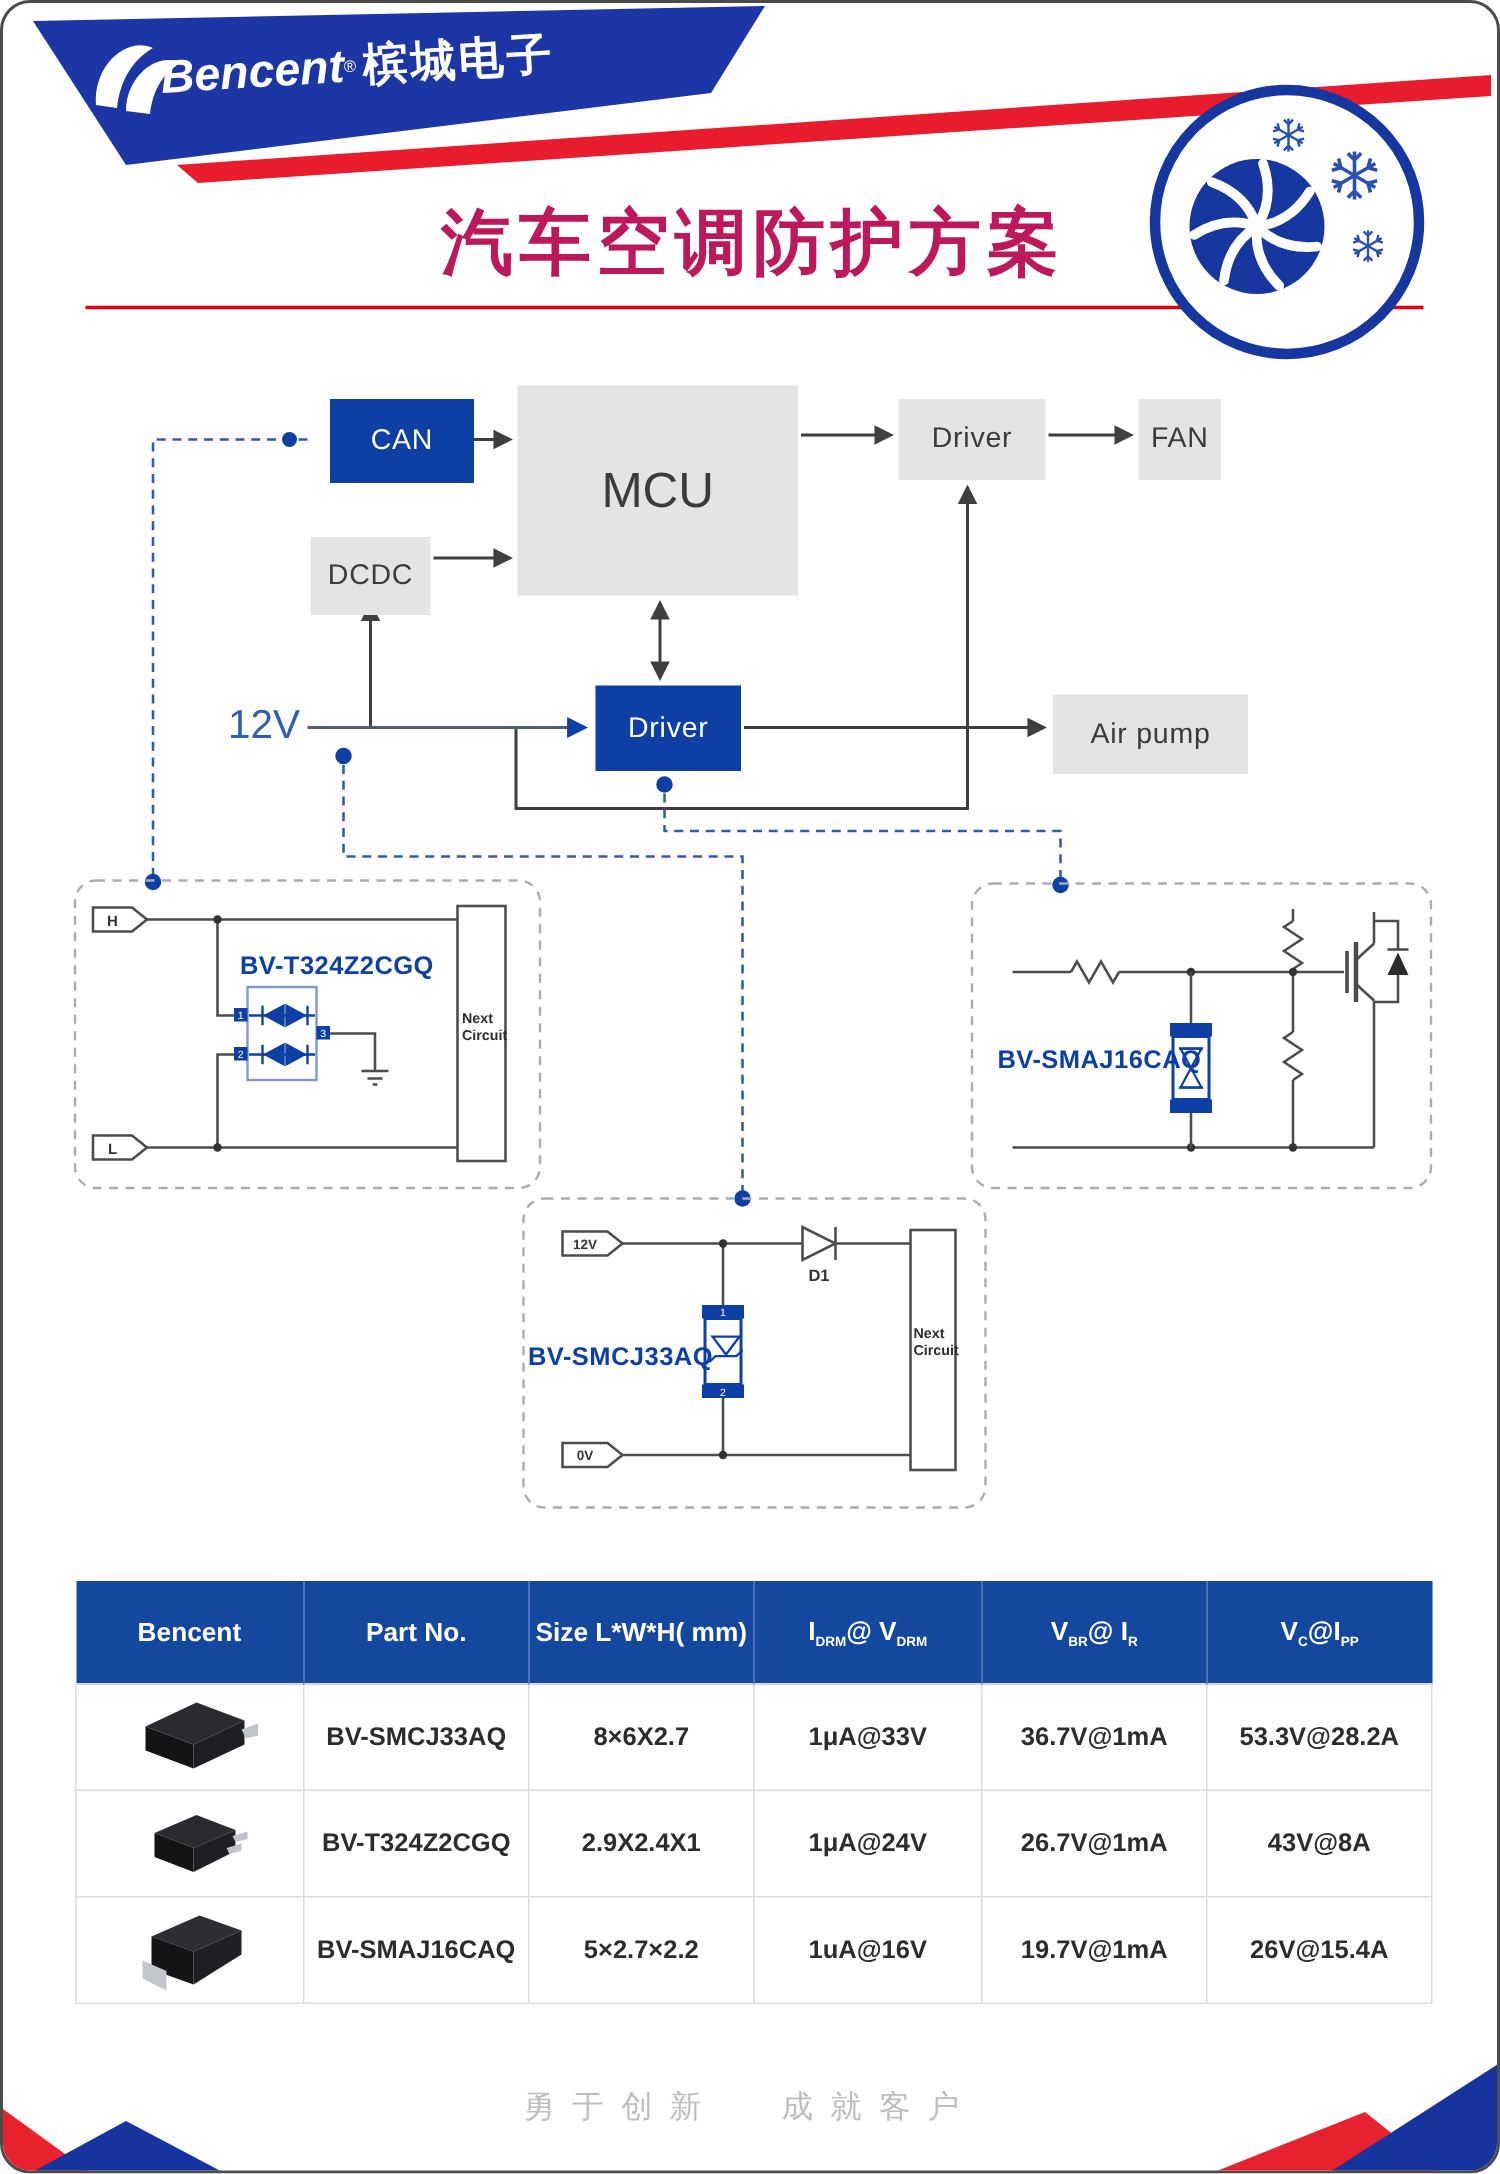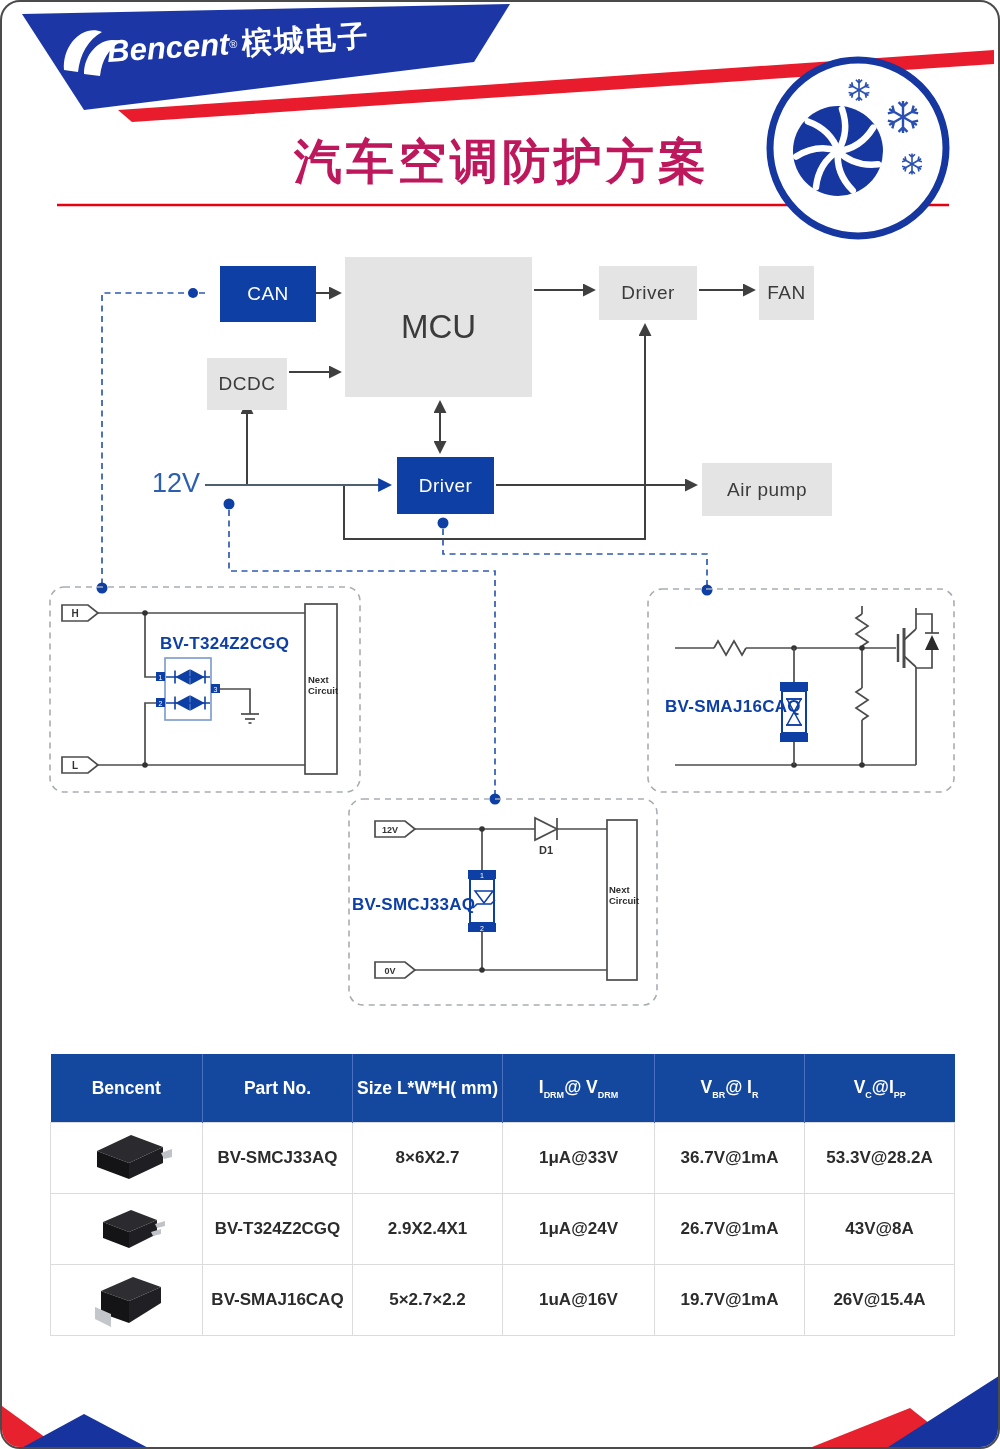--- a/index.html
+++ b/index.html
@@ -333,14 +333,18 @@
           <td>BV-SMAJ16CAQ</td>
           <td>5×2.7×2.2</td>
           <td>1uA@16V</td>
           <td>19.7V@1mA</td>
           <td>26V@15.4A</td>
         </tr>
       </tbody>
     </table>
   </div>
 
+  <div class="abs footer" style="left:0;top:1388px;">
+    <span>勇于创新</span>
+    <span>成就客户</span>
+  </div>
 
 </div>
 
 </body></html>

